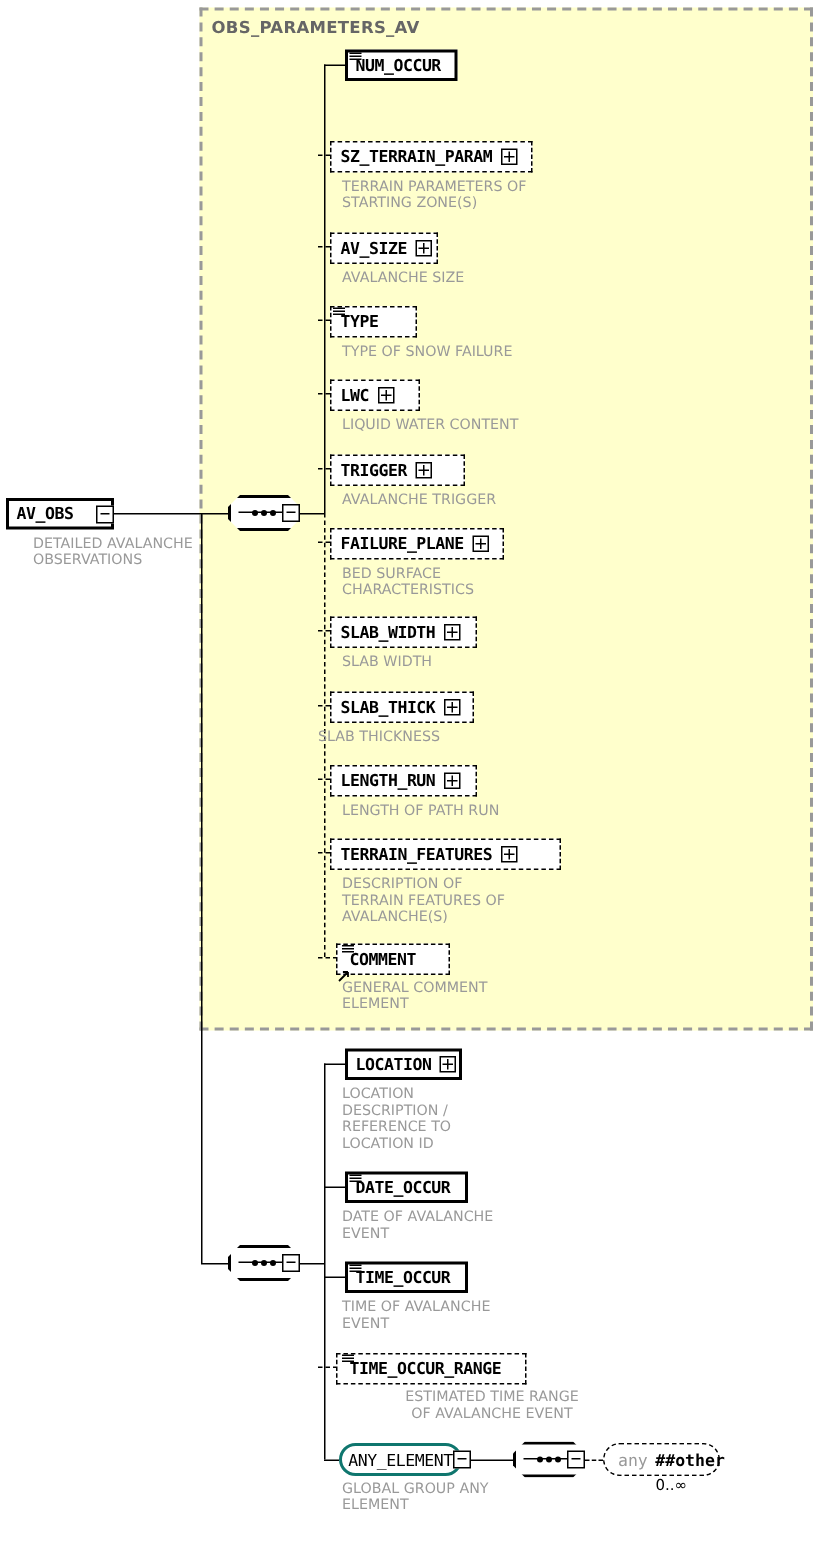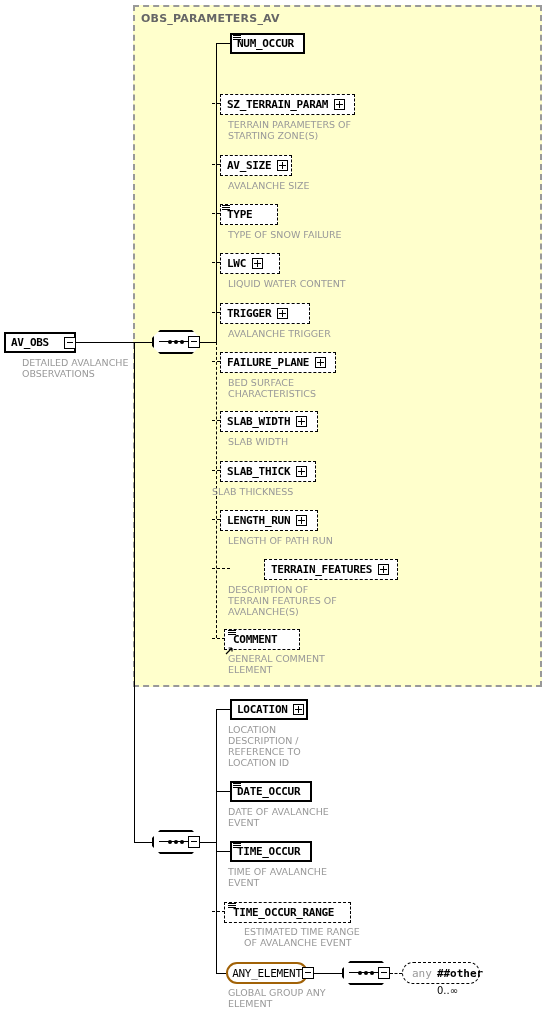--- a/index.html
+++ b/index.html
@@ -98,21 +98,21 @@
   }
   .seq .bar{position:absolute;left:7px;top:11px;width:34px;height:1px;background:#000;}
   .seq .dots{position:absolute;left:16px;top:8px;width:16px;height:7px;display:flex;justify-content:space-between;align-items:center;}
   .seq .dots b{width:4px;height:4px;background:#000;border-radius:50%;display:block;}
   .seq .shadow{position:absolute;left:4px;top:4px;width:48px;height:24px;background:#b0b0b0;z-index:-1;
     clip-path:polygon(8px 0,40px 0,48px 8px,48px 16px,40px 24px,8px 24px,0 16px,0 8px);}
 
   
   .grpnode{
     position:absolute;height:22px;box-sizing:border-box;
-    background:#ffffff;border:2px solid #a16207;border-radius:11px;
+    background:#ffffff;border:2px solid #0f766e;border-radius:11px;
     display:flex;align-items:center;justify-content:center;
     font-size:11px;font-family:"DejaVu Sans Mono","Liberation Mono",monospace;
     letter-spacing:-.3px;color:#000;white-space:nowrap;
   }
 
   
   .anynode{
     position:absolute;height:22px;box-sizing:border-box;
     border:1px dashed #000;background:#fff;border-radius:11px;
     display:flex;align-items:center;gap:5px;
@@ -253,21 +253,21 @@
   <div class="dln h" style="left:212px;top:519px;width:18px;"></div>
   <div class="shadow-box" style="left:224px;top:514px;width:98px;height:20px;"></div>
   <div class="node optional" style="left:220px;top:510px;width:98px;">
     <span class="nm">LENGTH_RUN</span>
     <span class="expander plus"></span>
   </div>
   <div class="desc" style="left:228px;top:535px;width:200px;">LENGTH OF PATH RUN</div>
 
   <div class="dln h" style="left:212px;top:568px;width:18px;"></div>
   <div class="shadow-box" style="left:224px;top:563px;width:134px;height:20px;"></div>
-  <div class="node optional" style="left:220px;top:559px;width:134px;margin-left:44px;">
+  <div class="node optional" style="left:220px;top:559px;width:154px;">
     <span class="nm">TERRAIN_FEATURES</span>
     <span class="expander plus"></span>
   </div>
   <div class="desc" style="left:228px;top:584px;width:200px;">DESCRIPTION OF
 TERRAIN FEATURES OF
 AVALANCHE(S)</div>
 
   <div class="dln h" style="left:212px;top:638px;width:18px;"></div>
   <div class="shadow-box" style="left:228px;top:633px;width:76px;height:20px;"></div>
   <div class="node optional" style="left:224px;top:629px;width:76px;">
@@ -345,21 +345,21 @@
   <div class="dln h" style="left:212px;top:911px;width:18px;"></div>
   <div class="shadow-box" style="left:228px;top:906px;width:127px;height:20px;"></div>
   <div class="node optional" style="left:224px;top:902px;width:127px;">
     <span class="typeicon" style="left:3px;">
         <i></i>
         <i></i>
         <i></i>
       </span>
     <span class="nm" style="padding-left:8px;">TIME_OCCUR_RANGE</span>
   </div>
-  <div class="desc" style="left:244px;top:926px;width:200px;">ESTIMATED TIME RANGE
+  <div class="desc" style="left:228px;top:926px;width:200px;text-align:center;">ESTIMATED TIME RANGE
 OF AVALANCHE EVENT</div>
 
   <div class="ln h" style="left:216px;top:973px;width:10px;"></div>
   <div class="shadow-box" style="left:230px;top:967px;width:82px;height:22px;border-radius:11px;"></div>
   <div class="grpnode" style="left:226px;top:962px;width:82px;">
     <span>ANY_ELEMENT</span>
   </div>
   <div class="extexp" style="left:302px;top:967px;"></div>
   <div class="desc" style="left:228px;top:987px;width:130px;">GLOBAL GROUP ANY
 ELEMENT</div>

